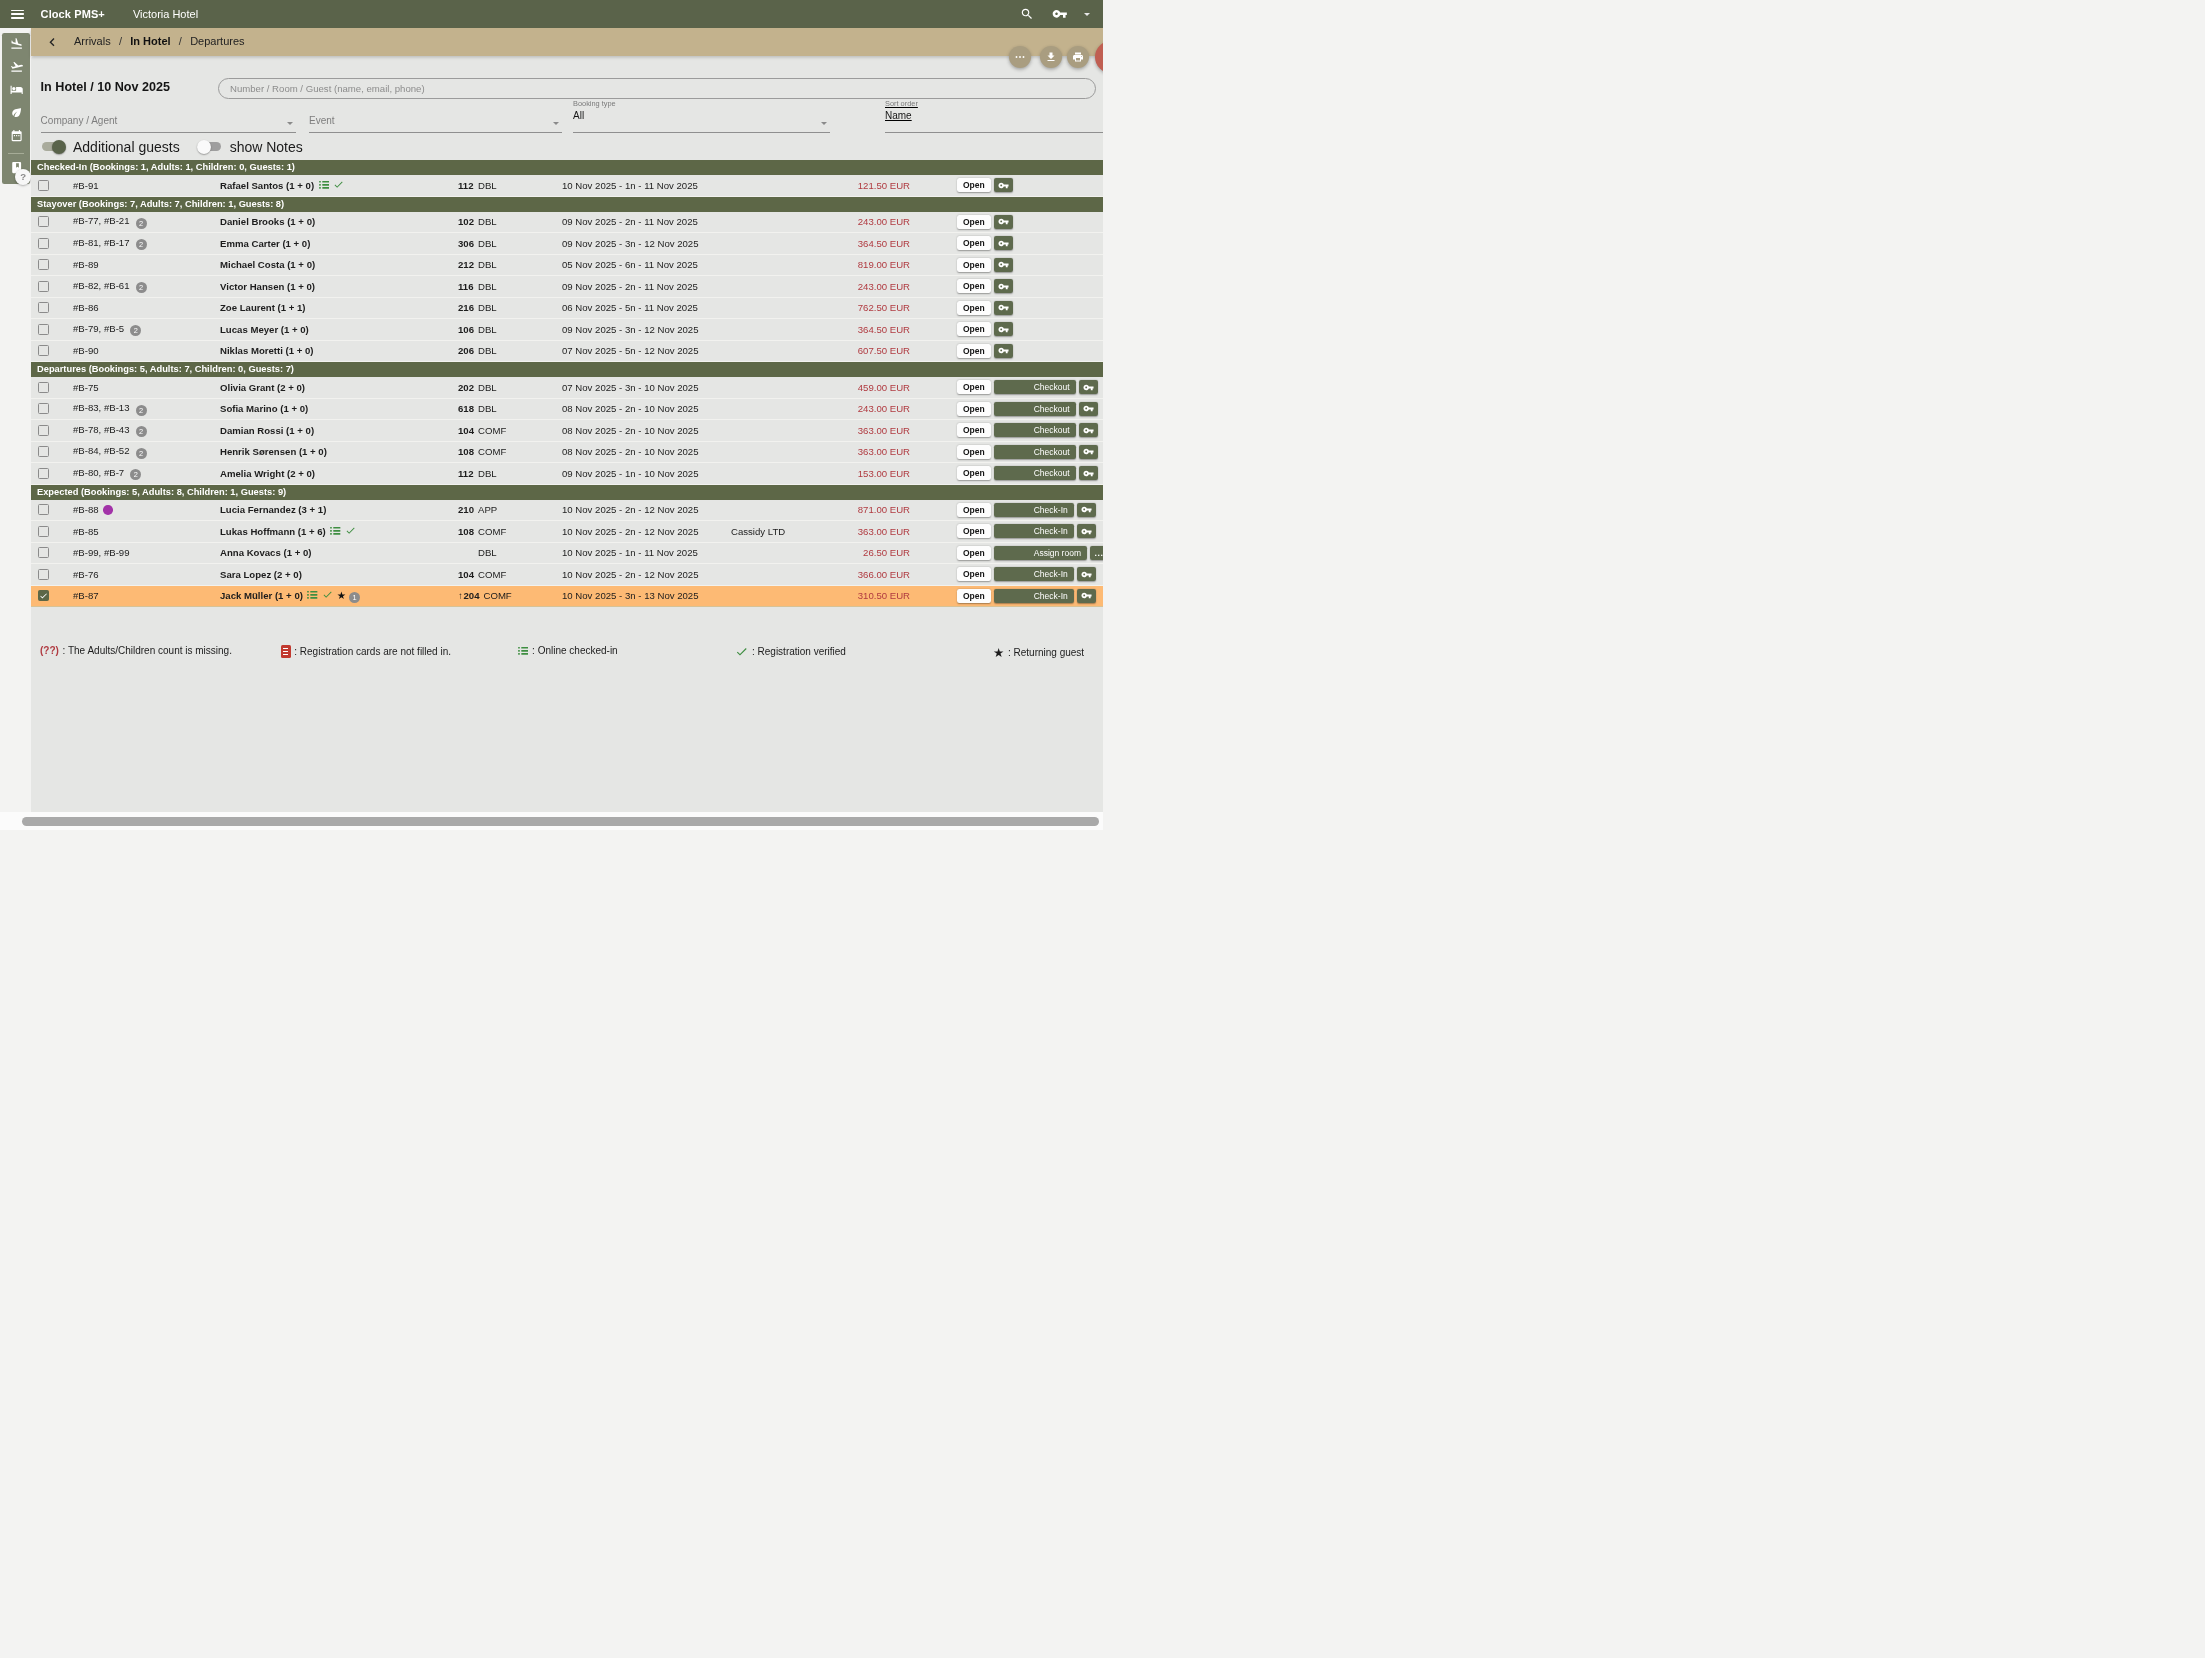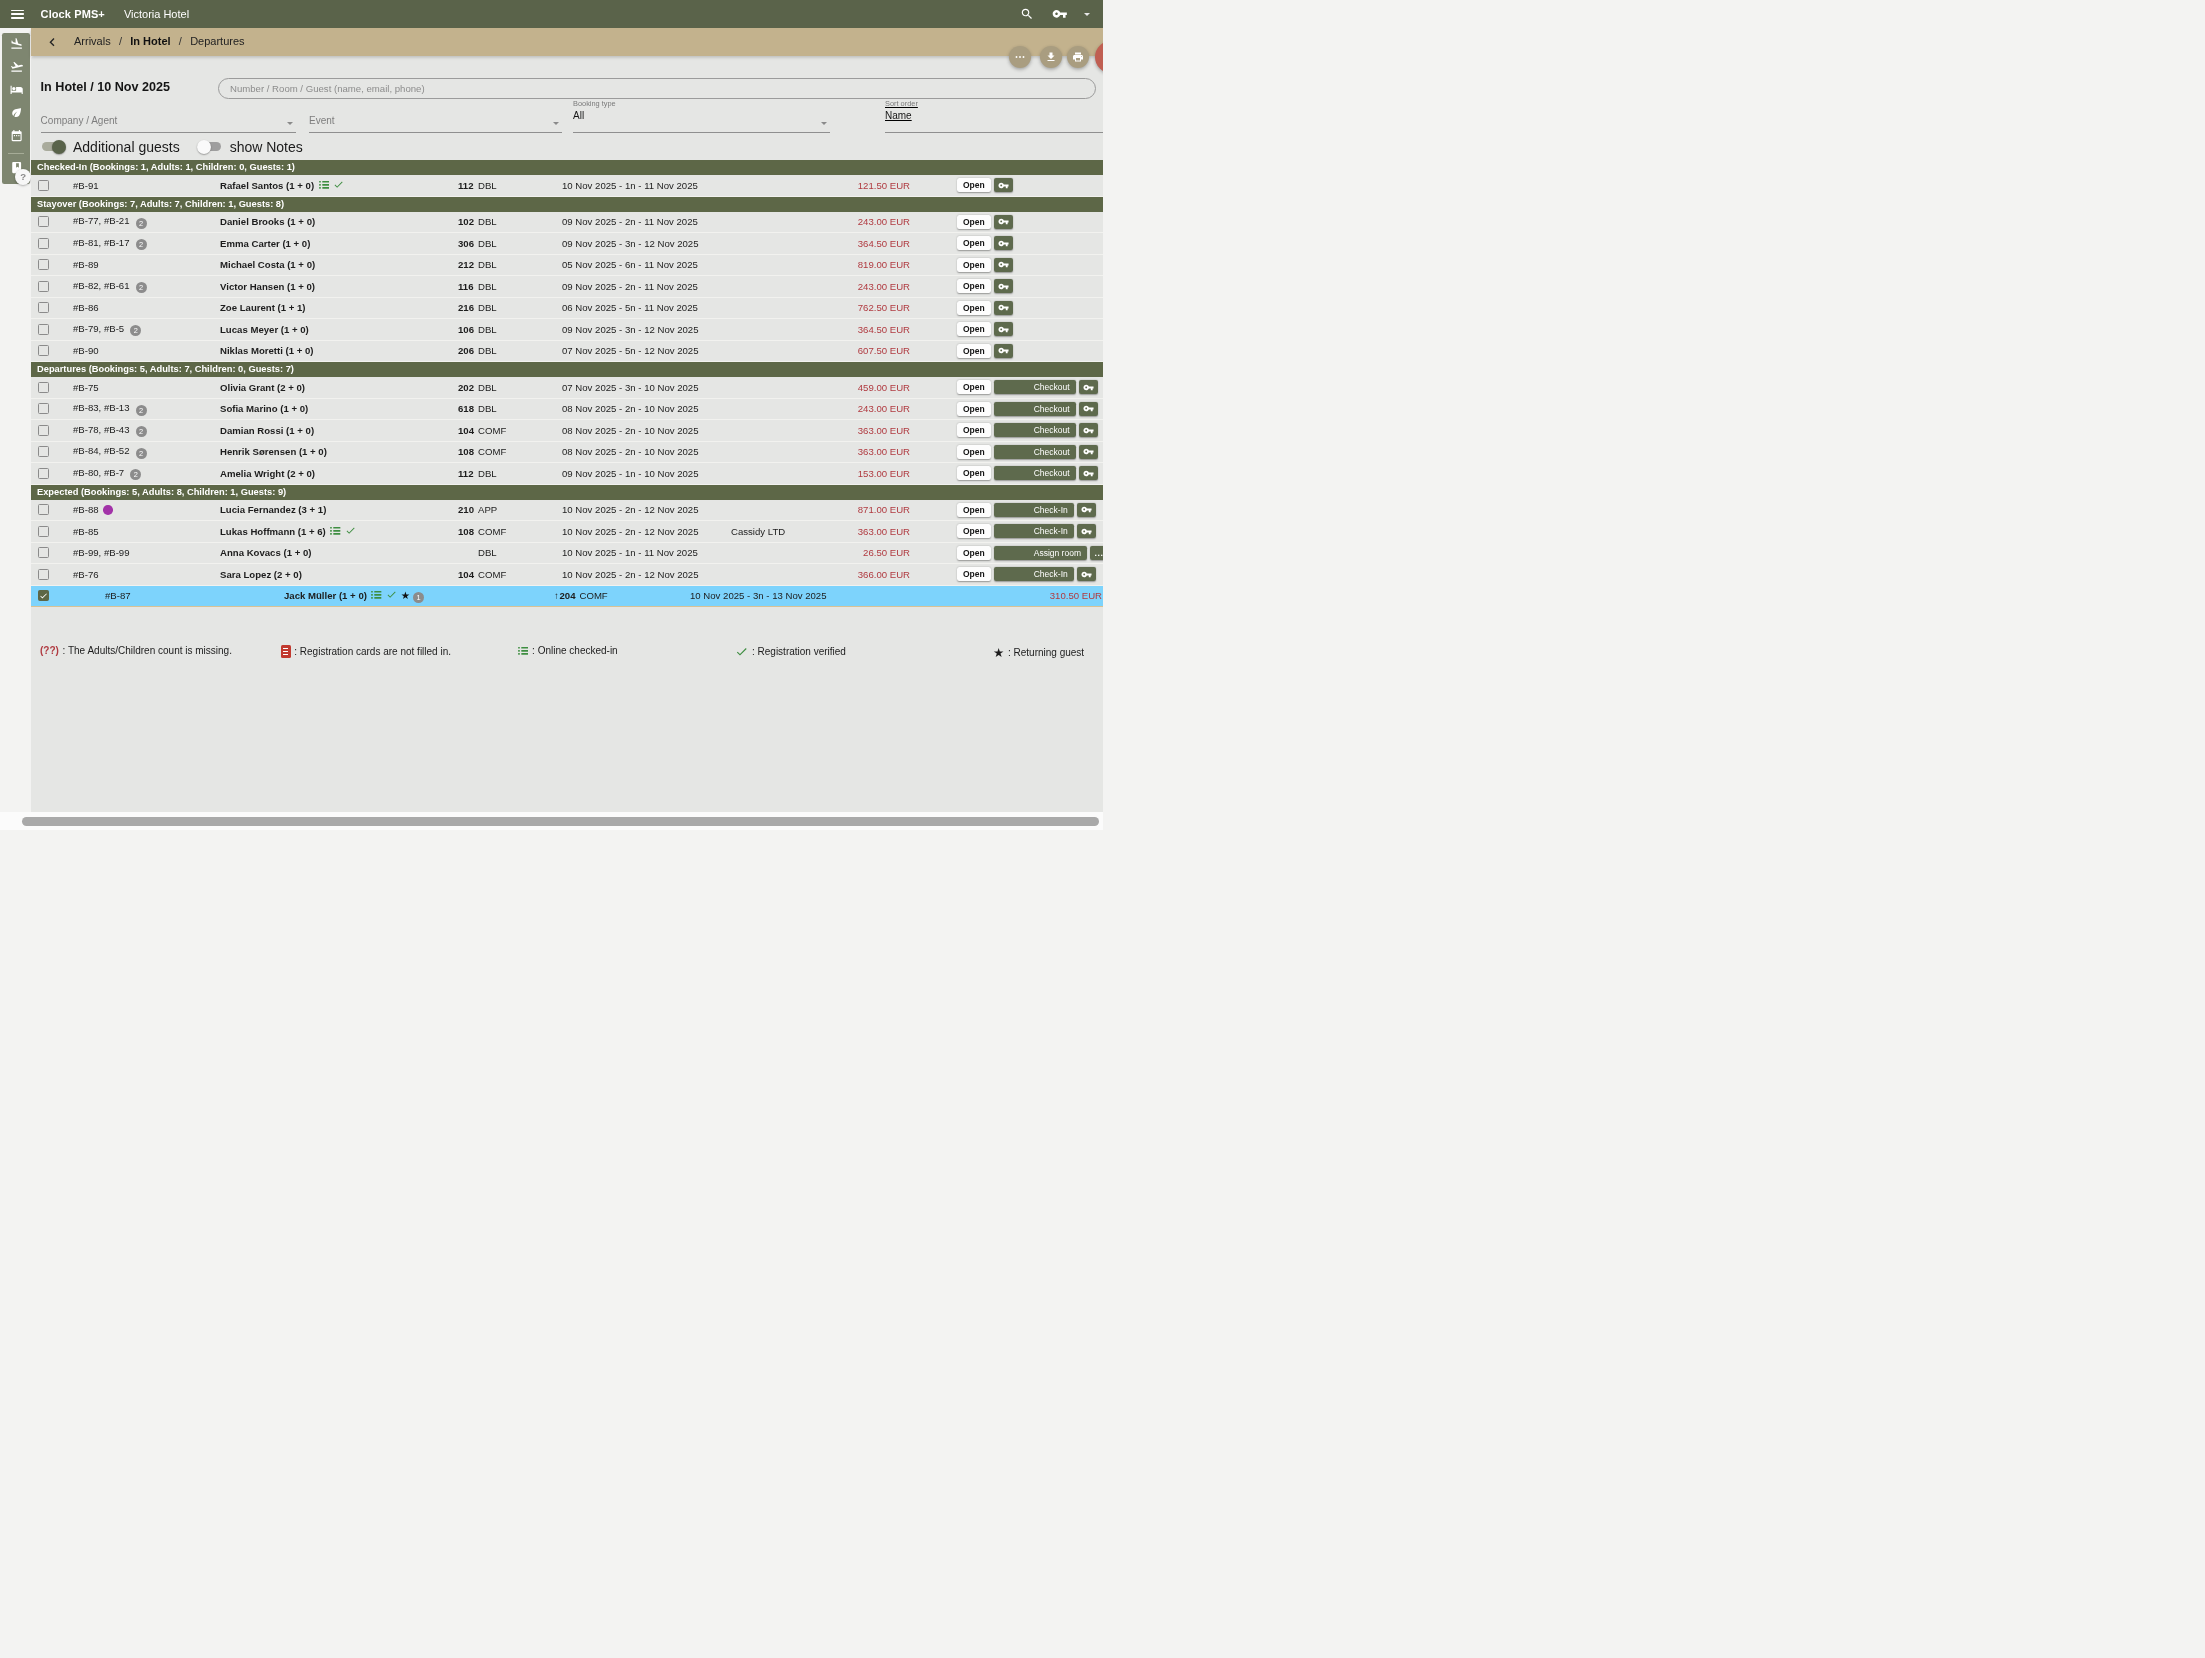--- a/index.html
+++ b/index.html
@@ -4,21 +4,21 @@
 <style>
   * { margin:0; padding:0; box-sizing:border-box; }
   html,body { font-family:"Liberation Sans", sans-serif; }
   body { width:1103px; height:830px; position:relative; background:#f3f3f2; overflow:hidden; }
 
   
   .topbar { position:absolute; left:0; top:0; right:0; height:28px; background:#5a634a; display:flex; align-items:center; z-index:30; }
   .hamburger { width:13.3px; height:9px; margin-left:11px; display:flex; flex-direction:column; justify-content:space-between; cursor:pointer; }
   .hamburger i { display:block; height:1.5px; background:#fff; border-radius:0.7px; }
   .brand { color:#fff; font-size:11px; font-weight:700; margin-left:16.3px; letter-spacing:0.1px; }
-  .hotel { color:#fff; font-size:11px; margin-left:19px; }
+  .hotel { color:#fff; font-size:11px; margin-left:28px; }
   .topbar .spacer { flex:1; }
   .tb-ico { width:16.3px; height:16.3px; display:flex; align-items:center; justify-content:center; margin-right:16.3px; cursor:pointer; }
   .caret-down { width:0; height:0; border-left:3.7px solid transparent; border-right:3.7px solid transparent; border-top:3.7px solid #e8e8e8; margin-right:13.3px; cursor:pointer; }
 
   
   .sidebar { position:absolute; left:2.2px; top:33px; width:28px; height:151px; background:#7e8670; border-radius:2.2px; display:flex; flex-direction:column; align-items:center; padding-top:4.4px; z-index:5; }
   .side-ico { width:13.3px; height:13.3px; margin-bottom:9.6px; display:flex; align-items:center; justify-content:center; cursor:pointer; }
   .side-divider { width:16.3px; height:0.7px; background:#a6ac97; margin:1.5px 0 7.4px 0; }
   .help-fab { position:absolute; left:15px; top:169px; width:16.3px; height:16.3px; border-radius:50%; background:#f7f7f7; color:#8a8a8a; font-size:9.6px; font-weight:700; text-align:center; line-height:16.3px; box-shadow:0 0.7px 2.2px rgba(0,0,0,.35); cursor:pointer; z-index:6; }
 
@@ -62,21 +62,21 @@
 
   
   .table { position:absolute; left:0; right:0; top:104px; }
   .grid { display:grid; grid-template-columns:42px 147px 238px 104px 169px 117px 62px 1fr; align-items:center; }
   .thead { height:18px; background:#e9ddd3; font-weight:700; font-size:9.6px; color:#151515; }
   .cell { overflow:visible; white-space:nowrap; }
   .c-check { padding-left:7.4px; }
   .c-balance { text-align:right; }
   .section-row { height:15px; background:#5d6747; color:#fff; font-size:9.3px; line-height:15px; padding-left:6px; white-space:nowrap;font-weight:bold; }
   .trow { height:21.5px; border-bottom:0.7px solid #f2f2ef; font-size:9.6px; color:#1d1d1d; }
-  .trow.selected { background:#7dd3fc; border-bottom-color:#d8c295;gap:32px; }
+  .trow.selected { background:#fdba74; border-bottom-color:#d8c295; }
   .trow .c-balance { color:#b03a40; }
   .guest-name { font-weight:700; }
   .roomno { font-weight:700; display:inline-block; min-width:20px; }
   .arrow-up { margin-right:0.7px; }
 
   .cb { width:11px; height:11px; border:1.5px solid #8b8b8b; border-radius:1.5px; background:transparent; cursor:pointer; display:flex; align-items:center; justify-content:center; }
   .cb-fill { border-color:#5d6747; background:#5d6747; }
   .cb-ind { position:relative; }
   .cb-ind::after { content:""; width:6.7px; height:1.5px; background:#fff; }
 

